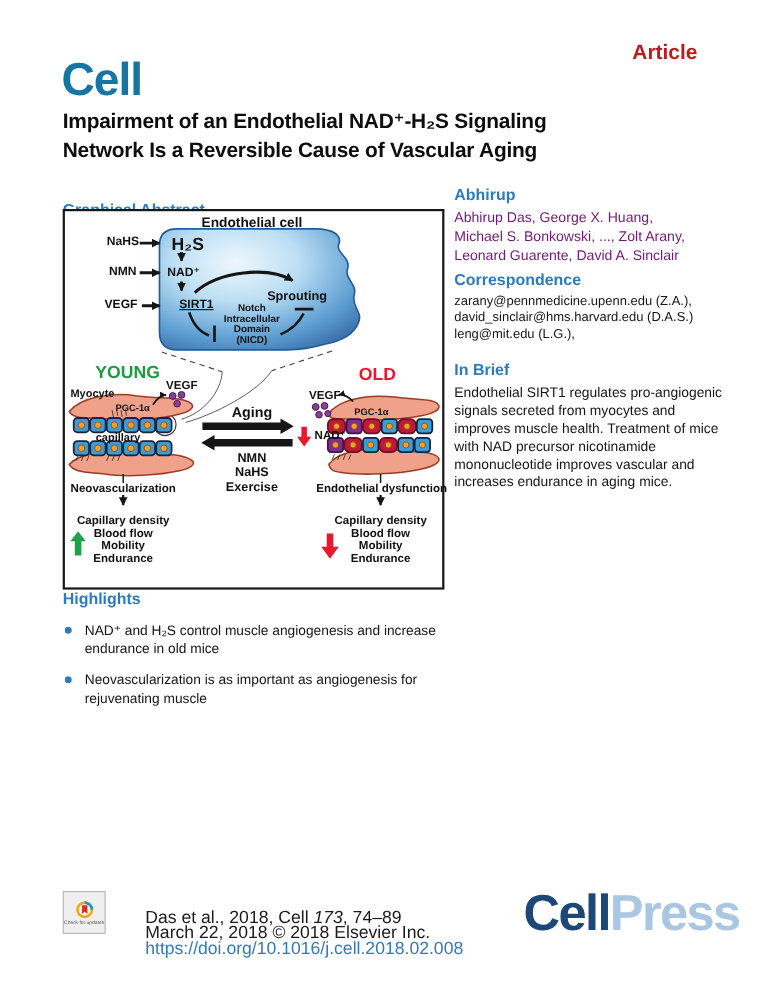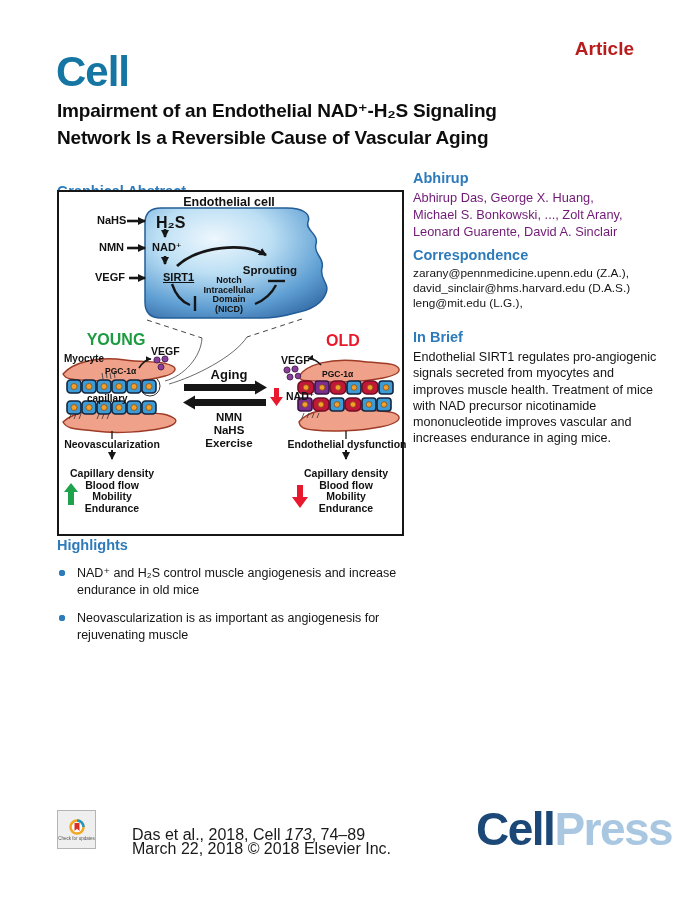--- a/index.html
+++ b/index.html
@@ -293,19 +293,20 @@
       <circle cx="8" cy="8" r="6.5" fill="#ffffff" stroke="#f2a71f" stroke-width="2.5"></circle>
       <path d="M 8 1.5 A 6.5 6.5 0 0 1 14.5 8" fill="none" stroke="#2196c9" stroke-width="2.5"></path>
       <path d="M 5.5 4 L 10.5 4 L 10.5 12 L 8 9.8 L 5.5 12 Z" fill="#d93025"></path>
     </svg>
     <div class="badge-txt">Check for updates</div>
   </div>
 
   <div class="abs footer-citation">
     <div><span>Das et al., 2018, Cell </span><span class="vol-italic">173</span><span>, 74–89</span></div>
     <div>March 22, 2018 © 2018 Elsevier Inc.</div>
+    <div><a class="doi-link" href="#">https://doi.org/10.1016/j.cell.2018.02.008</a></div>
   </div>
 
   <div class="abs cellpress">
     <span class="cp-dark">Cell</span><span class="cp-light">Press</span>
   </div>
 
 </div>
 
 </body></html>

